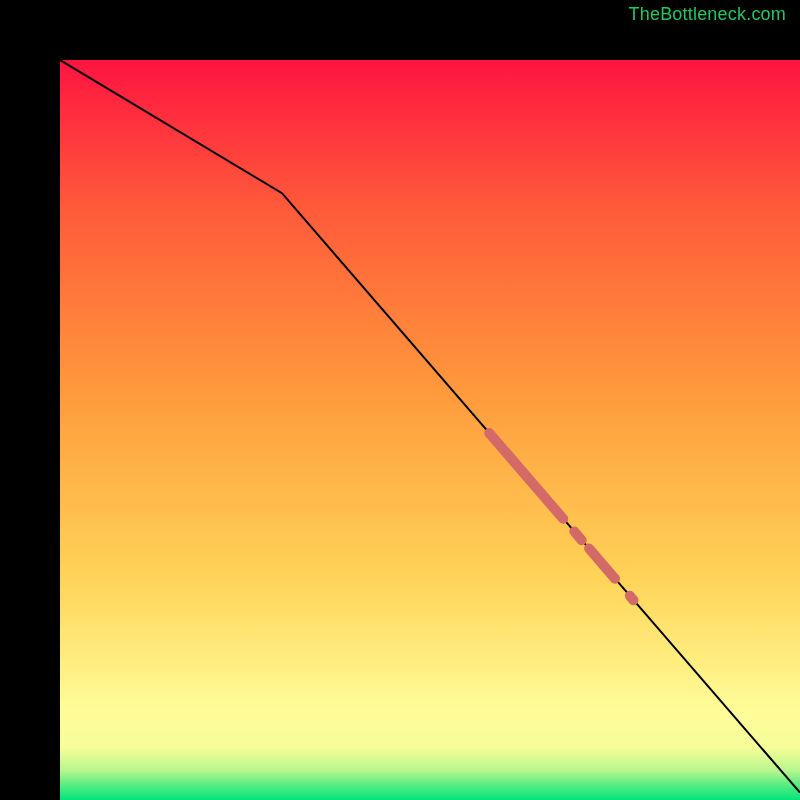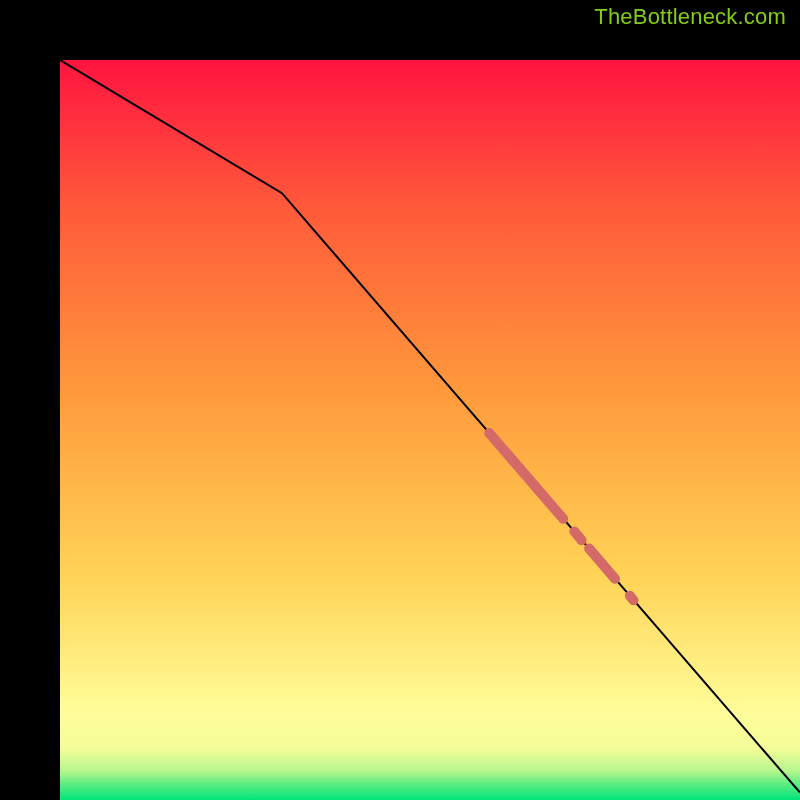--- a/index.html
+++ b/index.html
@@ -23,22 +23,22 @@
     position: absolute;
     left: 30px;
     top: 30px;
     width: 740px;
     height: 740px;
   }
   .attribution {
     position: absolute;
     top: 4px;
     right: 14px;
-    color: #84cc16;
-    font-size: 22px;
+    color: #22c55e;
+    font-size: 18px;
     font-weight: 500;
     letter-spacing: 0.2px;
   }
 </style>
 </head>
 <body>
 
 <div class="frame">
   <svg class="plot" width="740" height="740" viewBox="0 0 740 740" preserveAspectRatio="none">
     <defs>

